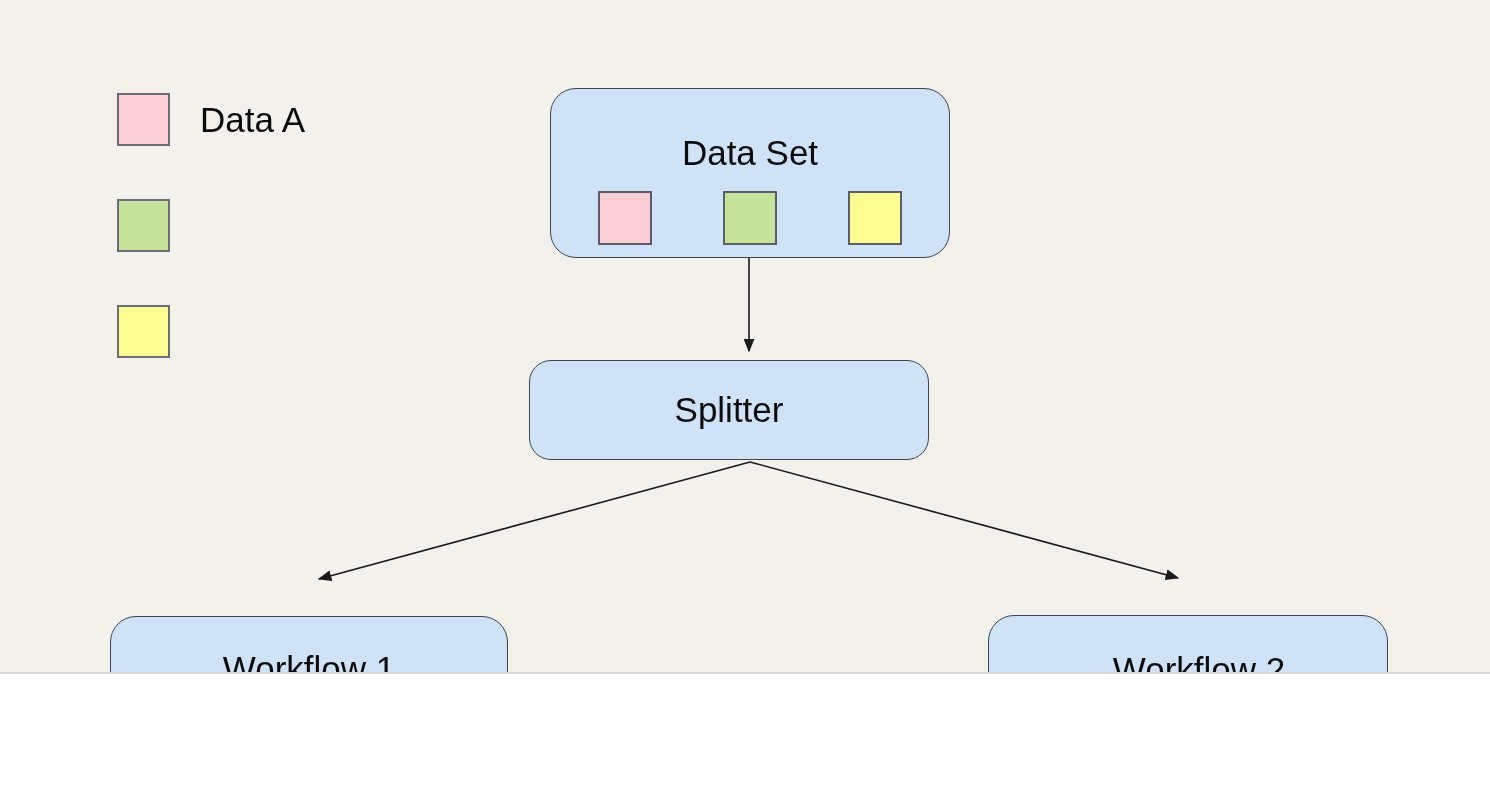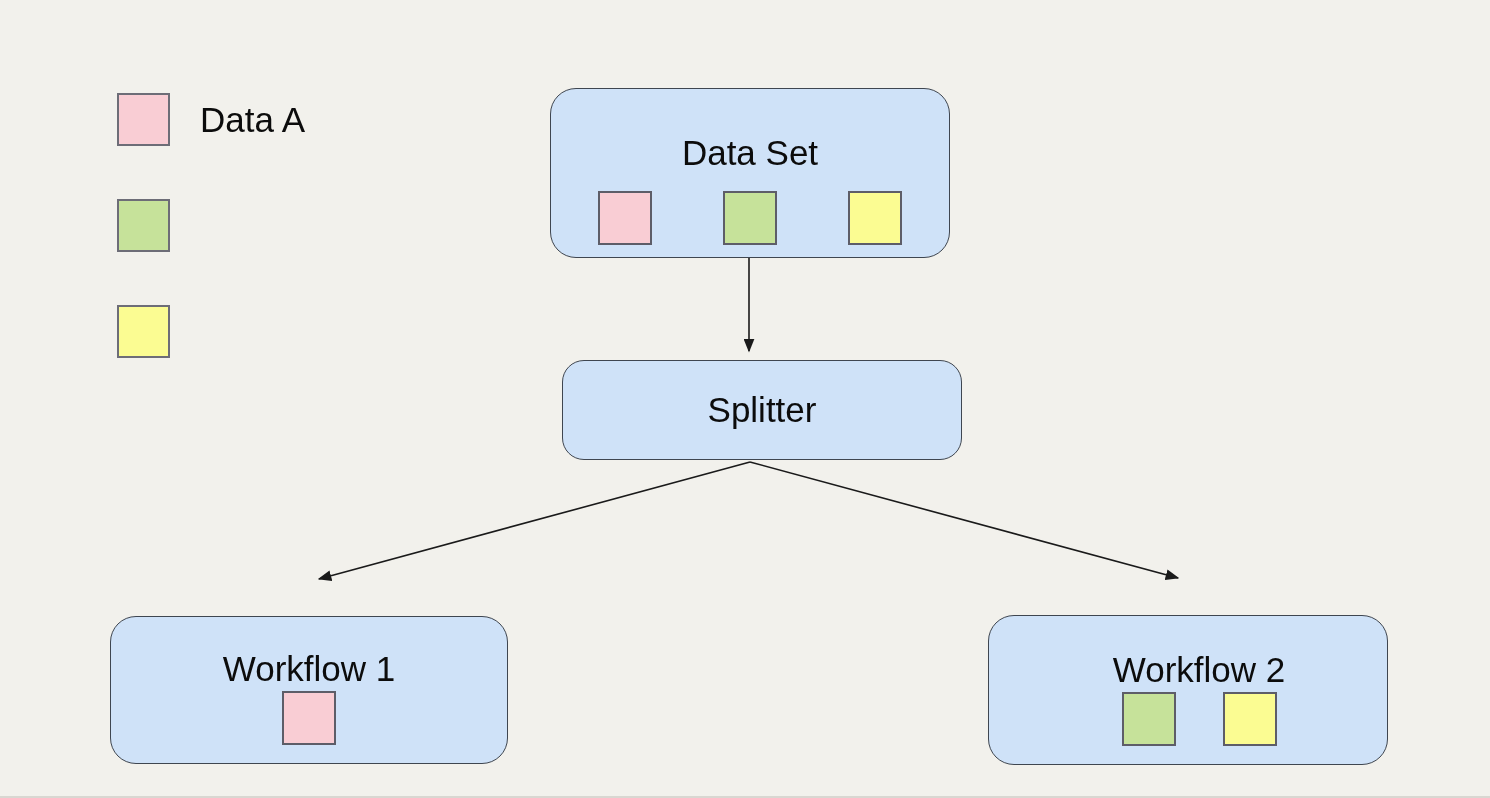--- a/index.html
+++ b/index.html
@@ -1,19 +1,19 @@
 <!DOCTYPE html>
 <html><head>
 <meta charset="utf-8">
 <style>
   html, body { margin: 0; padding: 0; }
   .stage {
     position: relative;
     width: 1490px;
-    height: 798px;
+    height: 674px;
     background: #f2f1ec;
     font-family: "Liberation Sans", sans-serif;
     color: #0c0c0c;
     overflow: hidden;
     text-decoration: underline;
   }
   .stage::after {
     content: "";
     position: absolute;
     left: 0; right: 0; bottom: 0;
@@ -65,21 +65,21 @@
   .chip {
     width: 54px; height: 54px;
     border: 2px solid #5d5d68;
     box-sizing: border-box;
   }
 
   .node.dataset  { left: 550px; top:  88px; width: 400px; height: 170px; }
   .node.dataset .node-title { margin-top: 44px; }
   .node.dataset .chip-row   { margin-top: 18px; gap: 71px; }
 
-  .node.splitter { left: 562px; top: 360px; width: 400px; height: 100px;
+  .node.splitter { left: 529px; top: 360px; width: 400px; height: 100px;
                    border-radius: 22px; justify-content: center; }
 
   .node.workflow1 { left: 110px; top: 616px; width: 398px; height: 148px; }
   .node.workflow1 .node-title { margin-top: 32px; }
   .node.workflow1 .chip-row   { margin-top: 2px; }
 
   .node.workflow2 { left: 988px; top: 615px; width: 400px; height: 150px; padding-left: 22px; }
   .node.workflow2 .node-title { margin-top: 34px; }
   .node.workflow2 .chip-row   { margin-top: 2px; gap: 47px; }
 

